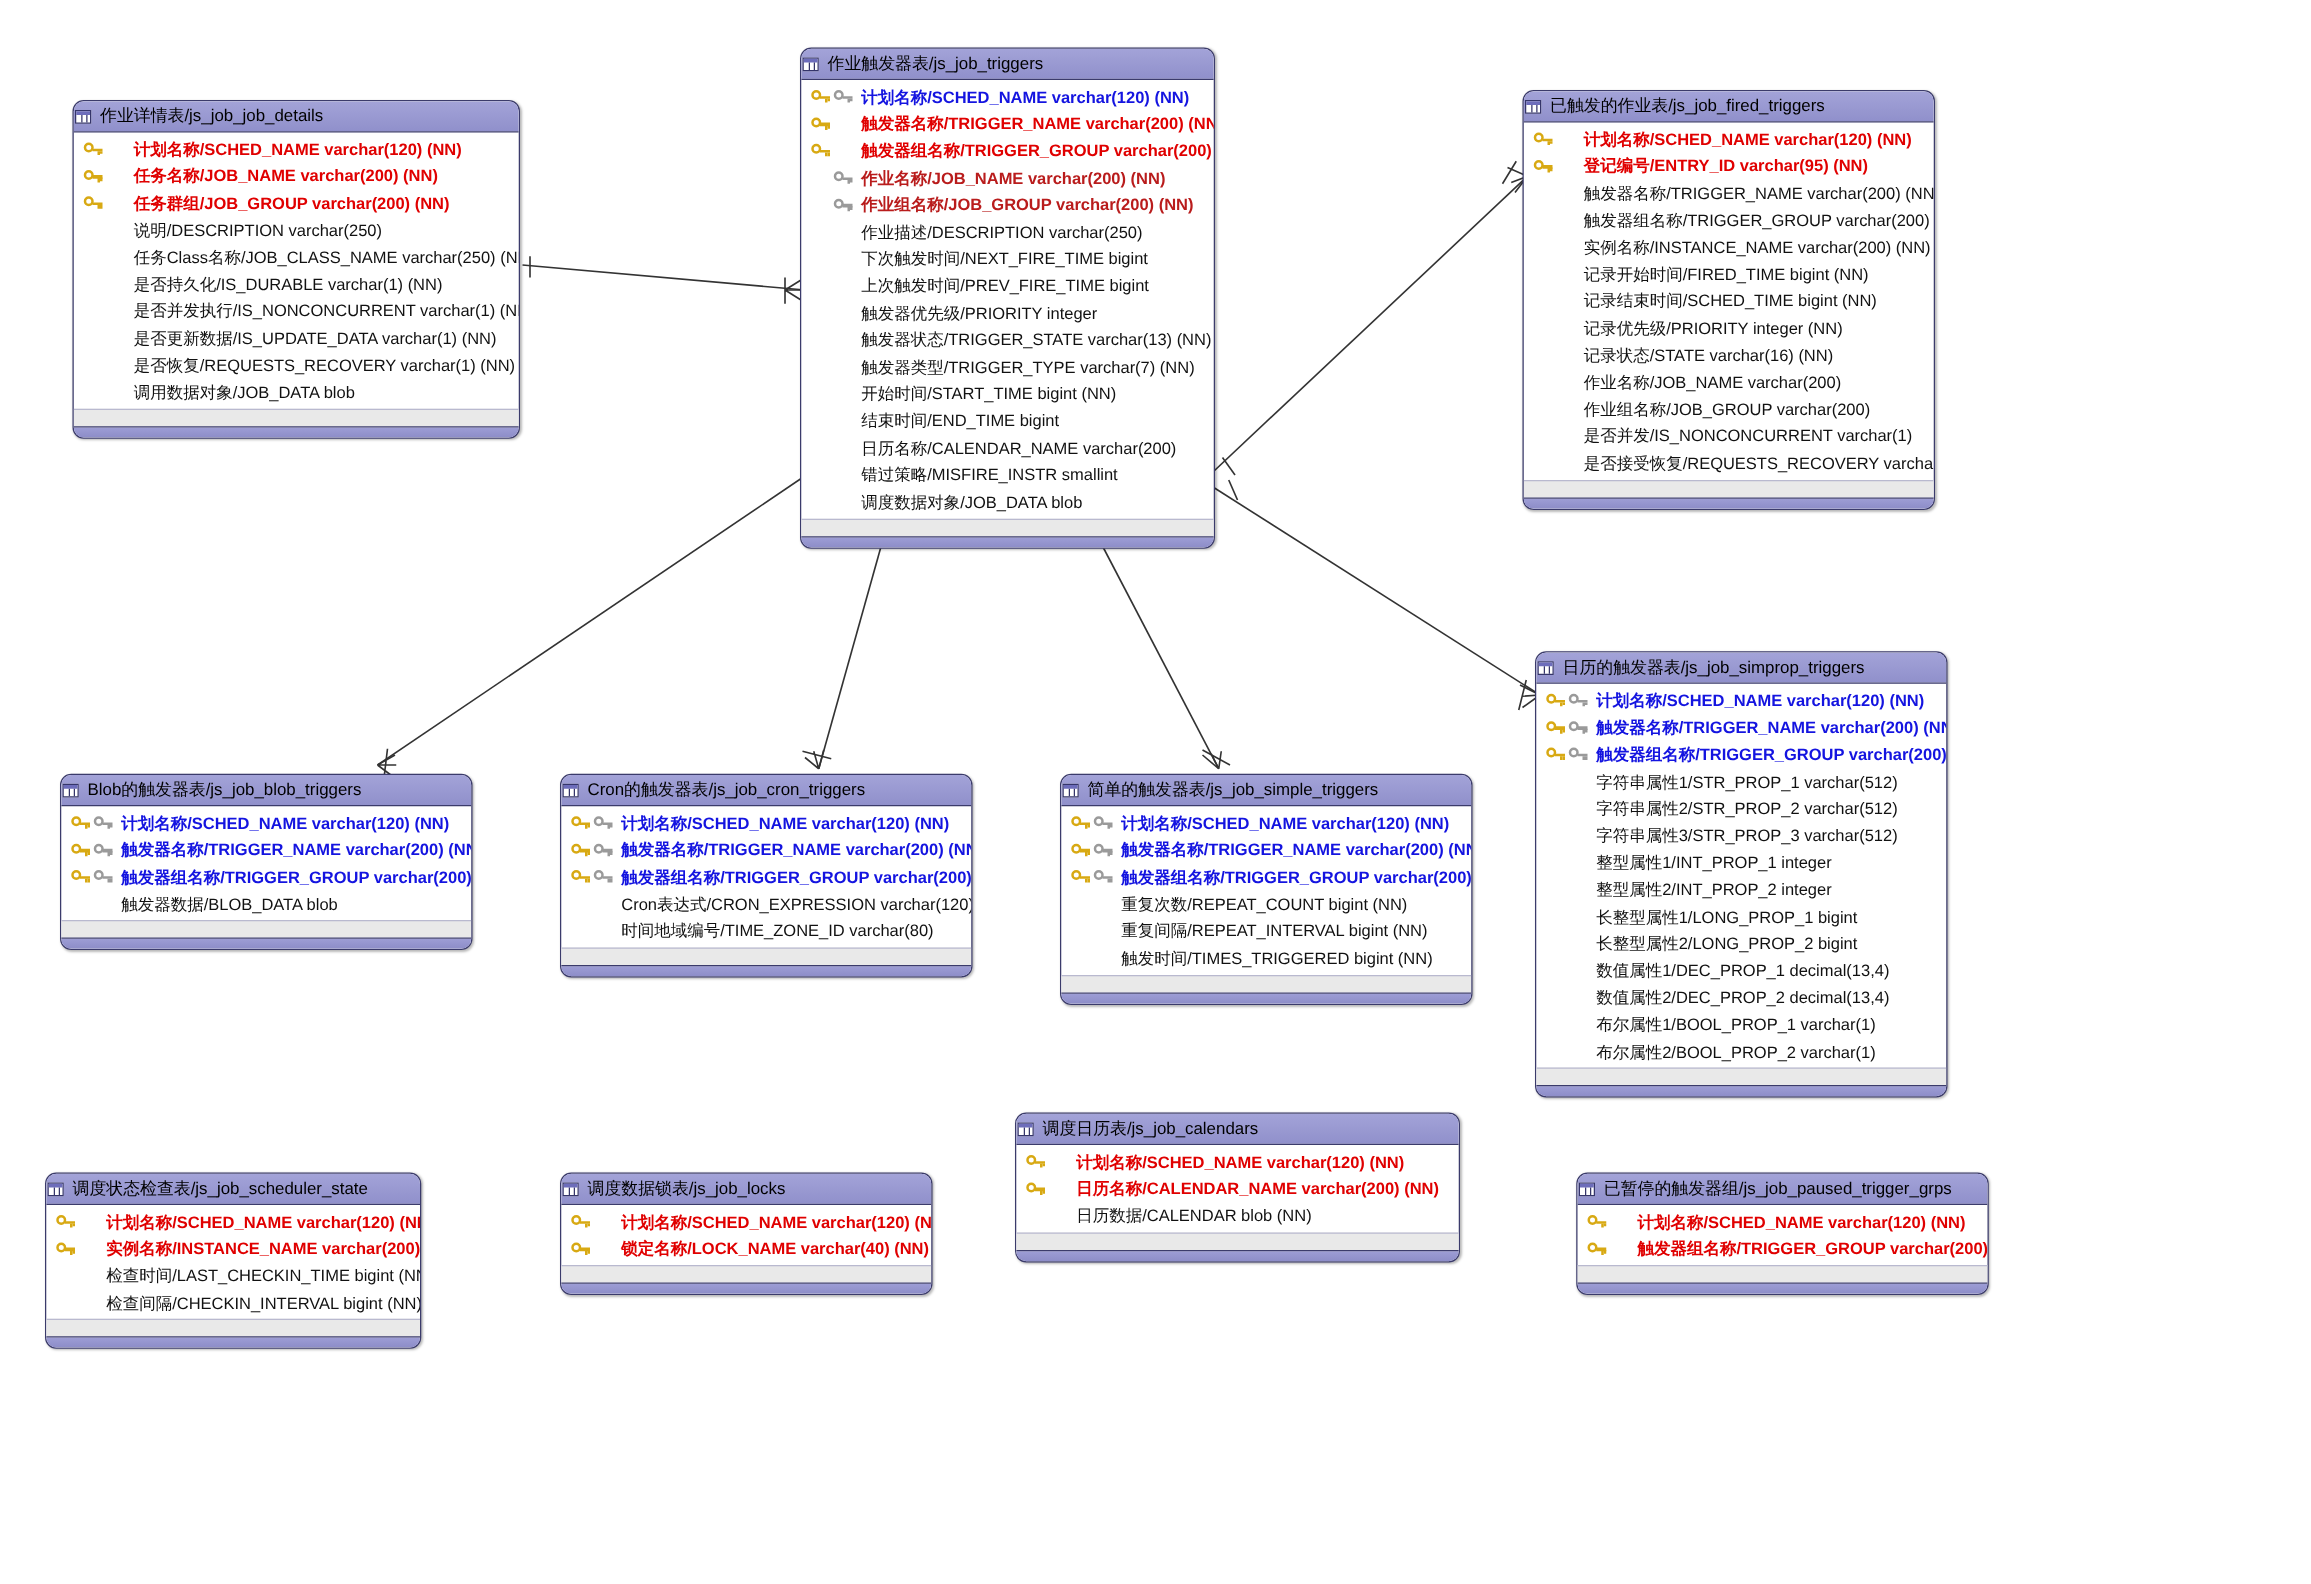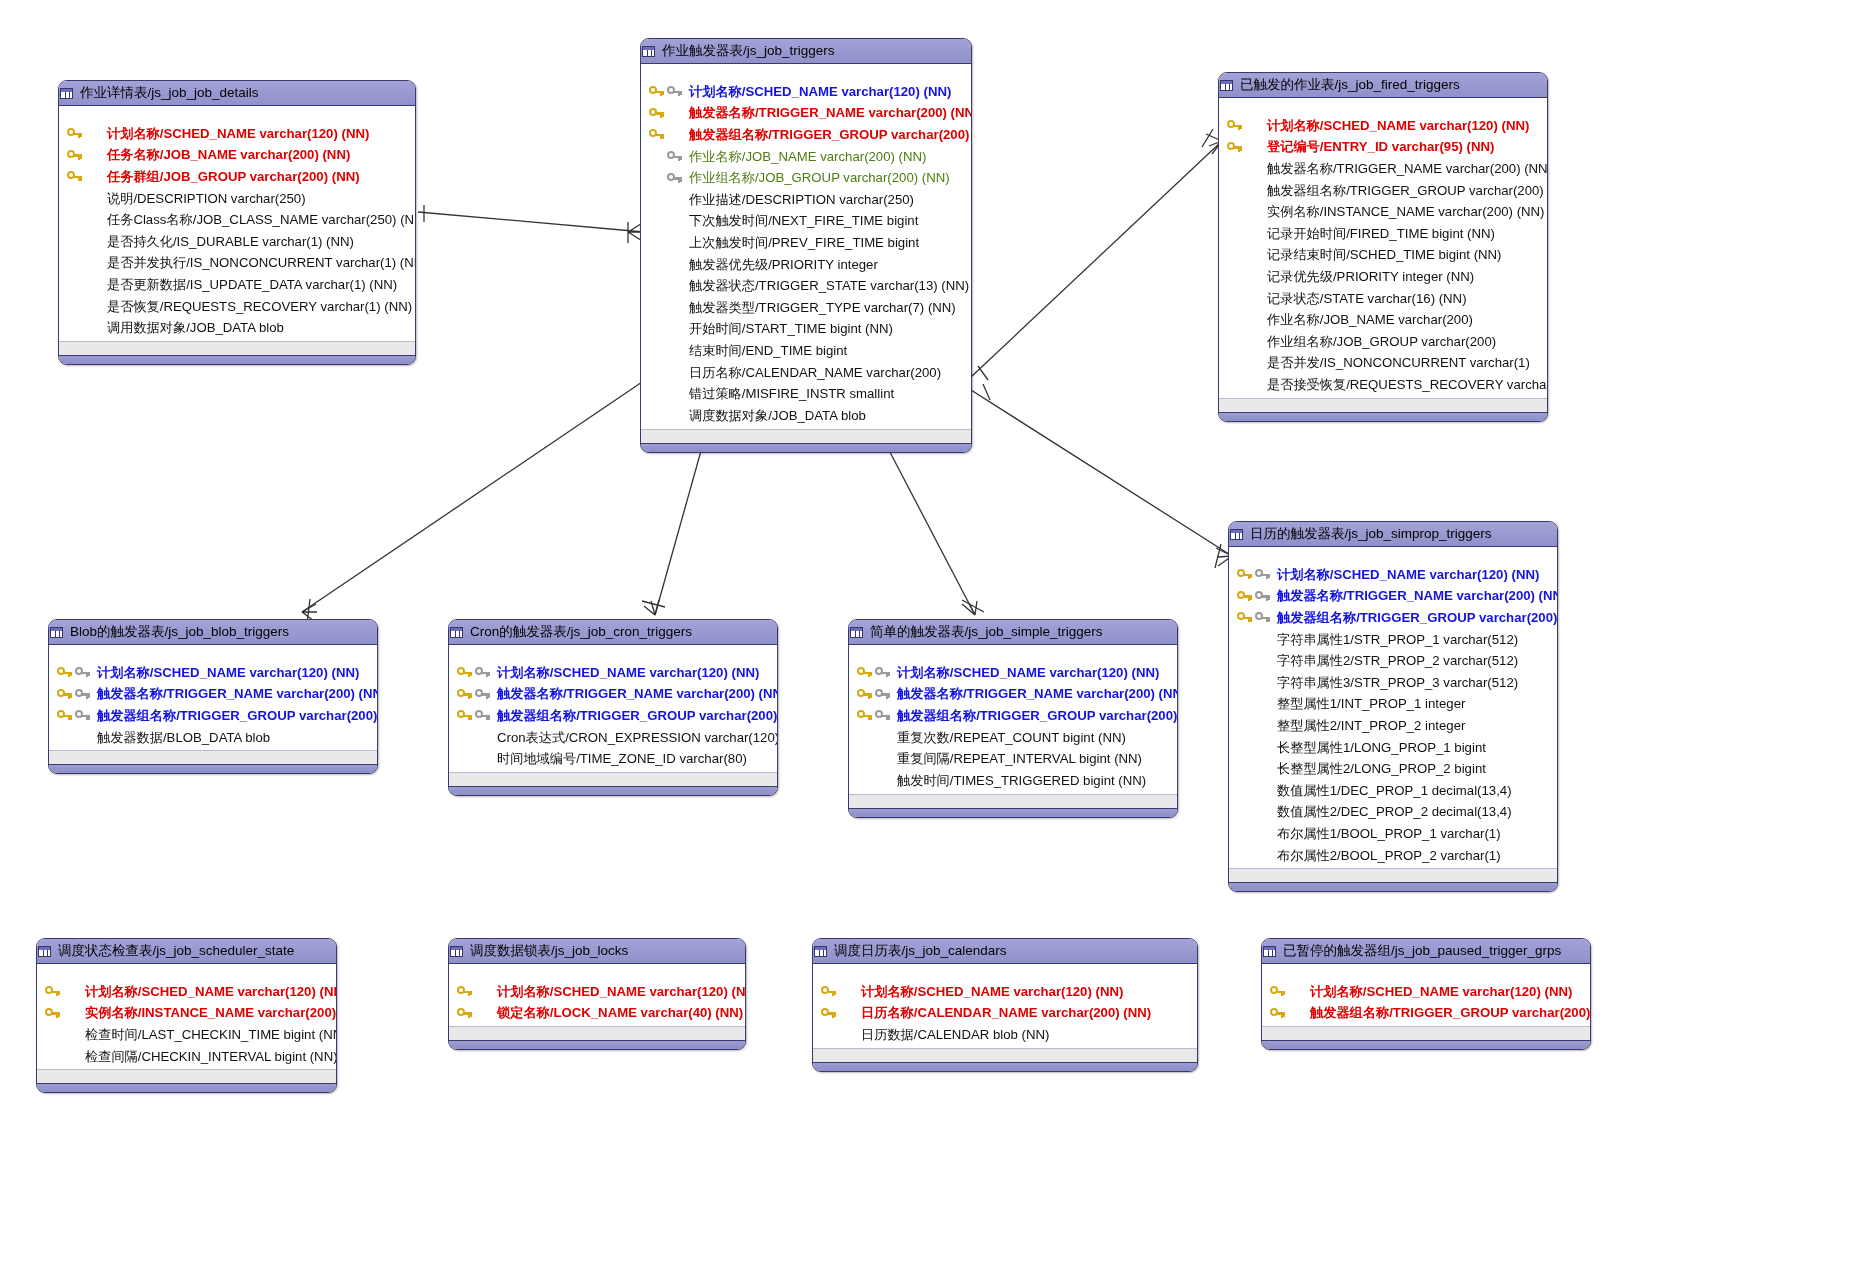--- a/index.html
+++ b/index.html
@@ -39,21 +39,21 @@
     flex:0 0 auto;
     box-sizing:border-box;
   }
   .tbl-icon::before{
     content:"";position:absolute;left:0;right:0;top:0;height:3px;background:#6d6dbb;
   }
   .tbl-icon::after{
     content:"";position:absolute;left:4px;top:3px;bottom:0;width:1px;background:#35356a;
     box-shadow:4px 0 0 0 #35356a;
   }
-  .ent-body{padding:17px 0 2px 0;}
+  .ent-body{padding:3px 0 2px 0;}
   .ent-foot{
     height:13px;
     background:#e9e9e9;
     border-top:1px solid #b9b9cf;
   }
   .ent-foot2{
     height:8px;
     background:#9a9ad2;
     background:linear-gradient(#9d9dd5,#8d8dc8);
     border-top:1px solid #3b3b6b;
@@ -63,21 +63,21 @@
     height:21.6px;
     padding:0 8px 0 6px;
     font-size:13.2px;
     white-space:nowrap;
     color:#111;
   }
   .keyslot{width:18px;flex:0 0 auto;display:flex;align-items:center;justify-content:center;}
   .attr .txt{padding-left:6px;}
   .pk .txt{color:#e00000;font-weight:bold;}
   .pkfk .txt{color:#1414e0;font-weight:bold;}
-  .fk .txt{color:#4d7c0f;font-weight:normal;}
+  .fk .txt{color:#b91c1c;font-weight:bold;}
   .plain .txt{color:#111;}
 
   
   .key{
     width:15px;height:13px;position:relative;display:inline-block;
   }
   .key .ring{
     position:absolute;left:0;top:1px;width:8px;height:8px;border-radius:50%;
     border:2.4px solid #d8a913;box-sizing:border-box;
     transform:rotate(0deg);
@@ -854,21 +854,21 @@
                 <span class="tooth2"></span>
               </span>
             </span>
             <span class="keyslot"></span>
             <span class="txt">锁定名称/LOCK_NAME varchar(40) (NN)</span>
           </div>
         </div>
         <div class="ent-foot"></div>
         <div class="ent-foot2"></div>
       </div>
-      <div class="entity" style="left: 812px; top: 938px; width: 386px;">
+      <div class="entity" style="left: 812px; top: 890px; width: 356px;">
         <div class="ent-head">
           <span class="tbl-icon"></span>
           <span>调度日历表/js_job_calendars</span>
         </div>
         <div class="ent-body">
           <div class="attr pk">
             <span class="keyslot">
               <span class="key">
                 <span class="ring"></span>
                 <span class="shaft"></span>

